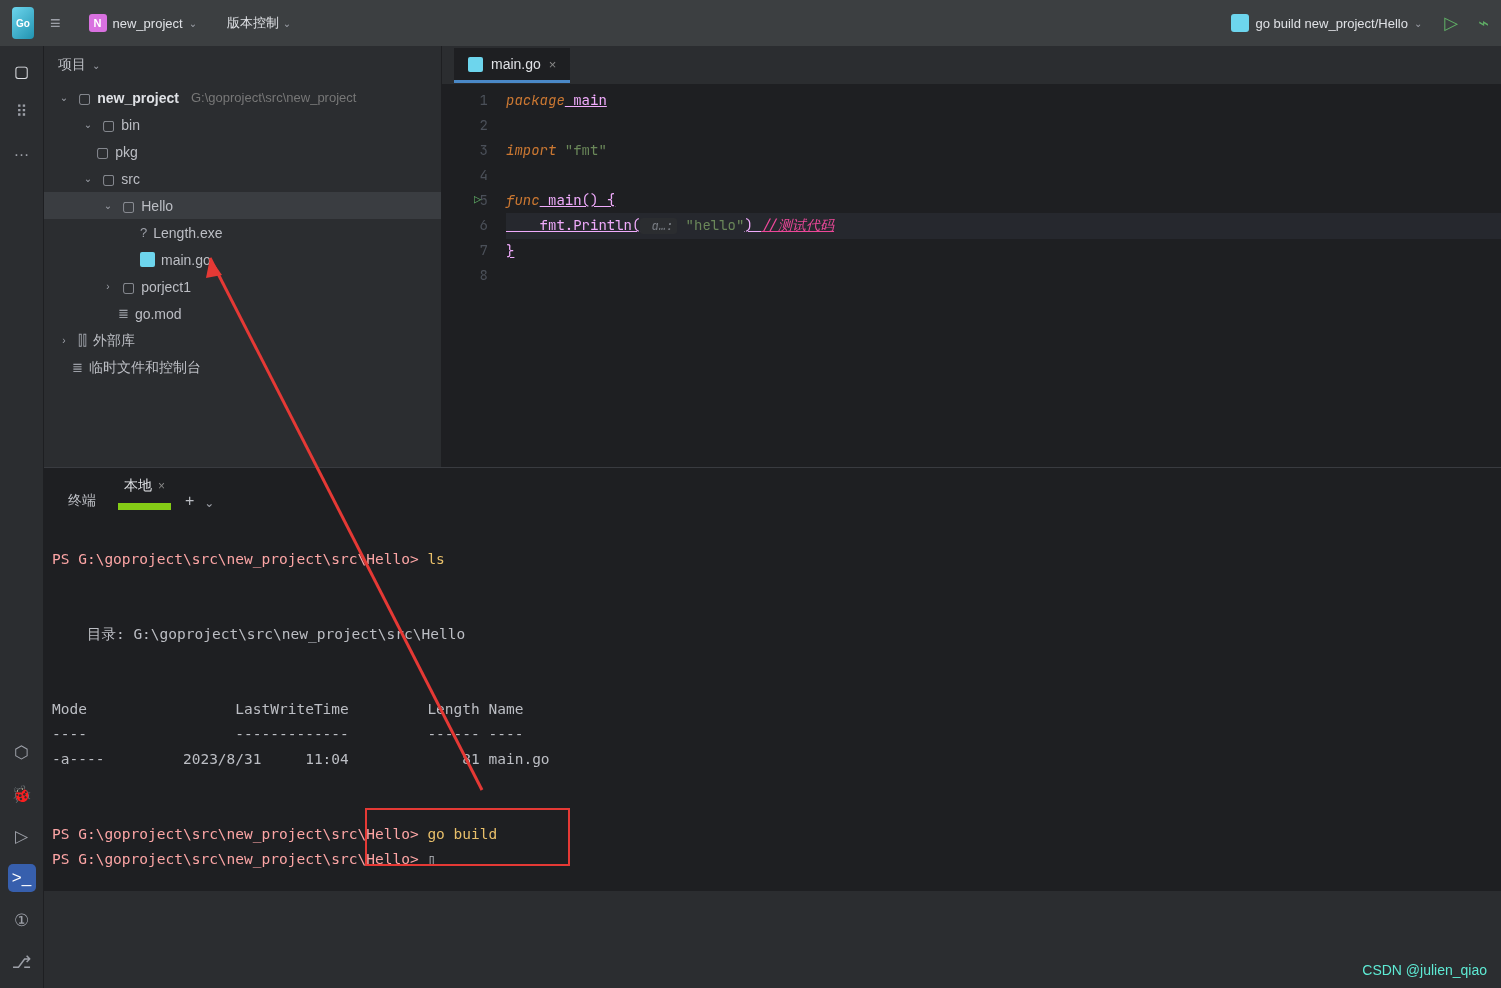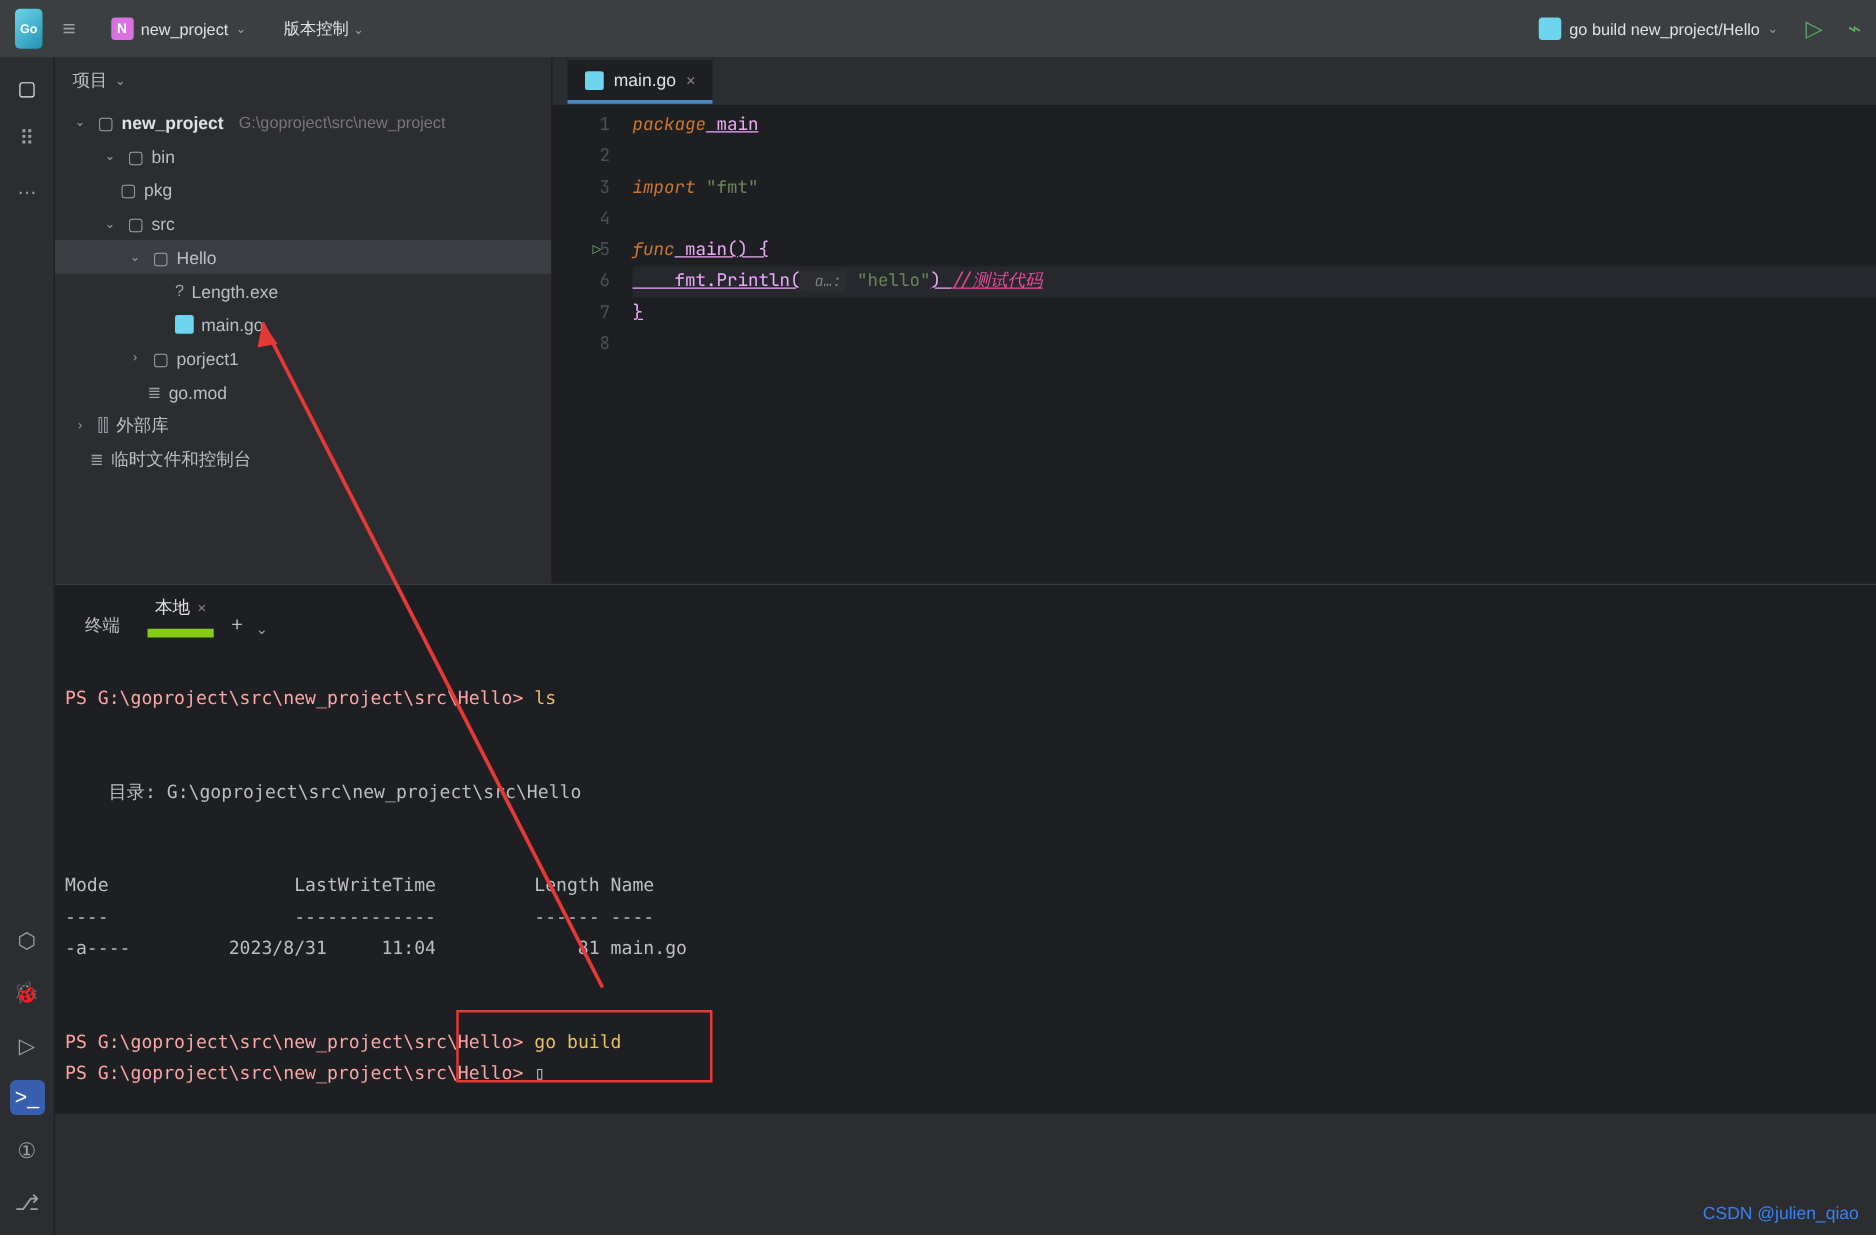--- a/index.html
+++ b/index.html
@@ -98,21 +98,21 @@
 .term-body .prompt{color:#fca5a5;}
 .term-body .cmd{color:#e8bf6a;text-align:center;}
 .rightbottom{
   position:absolute;left:0;bottom:0;width:44px;height:calc(100% - 46px - 420px);
   display:flex;flex-direction:column;align-items:center;justify-content:flex-end;gap:14px;padding-bottom:12px;
   background:#2b2d30;border-right:1px solid #1e1f22;
 }
 .rightbottom .ic{width:28px;height:28px;display:flex;align-items:center;justify-content:center;color:#9da0a8;cursor:pointer;font-size:17px;border-radius:5px;}
 .rightbottom .ic.active{background:#375fad;color:#fff;}
 
-.watermark{position:absolute;right:14px;bottom:10px;color:#3b82f6;font-size:14px;}
+.watermark{position:absolute;right:14px;bottom:10px;color:#5eead4;font-size:14px;}
 
 .red-box{position:absolute;border:2px solid #e53935;pointer-events:none;}
 </style>
 </head>
 <body>
 
 <div class="titlebar">
   <div class="logo">Go</div>
   <div class="hamburger">≡</div>
   <div class="proj-chip">

